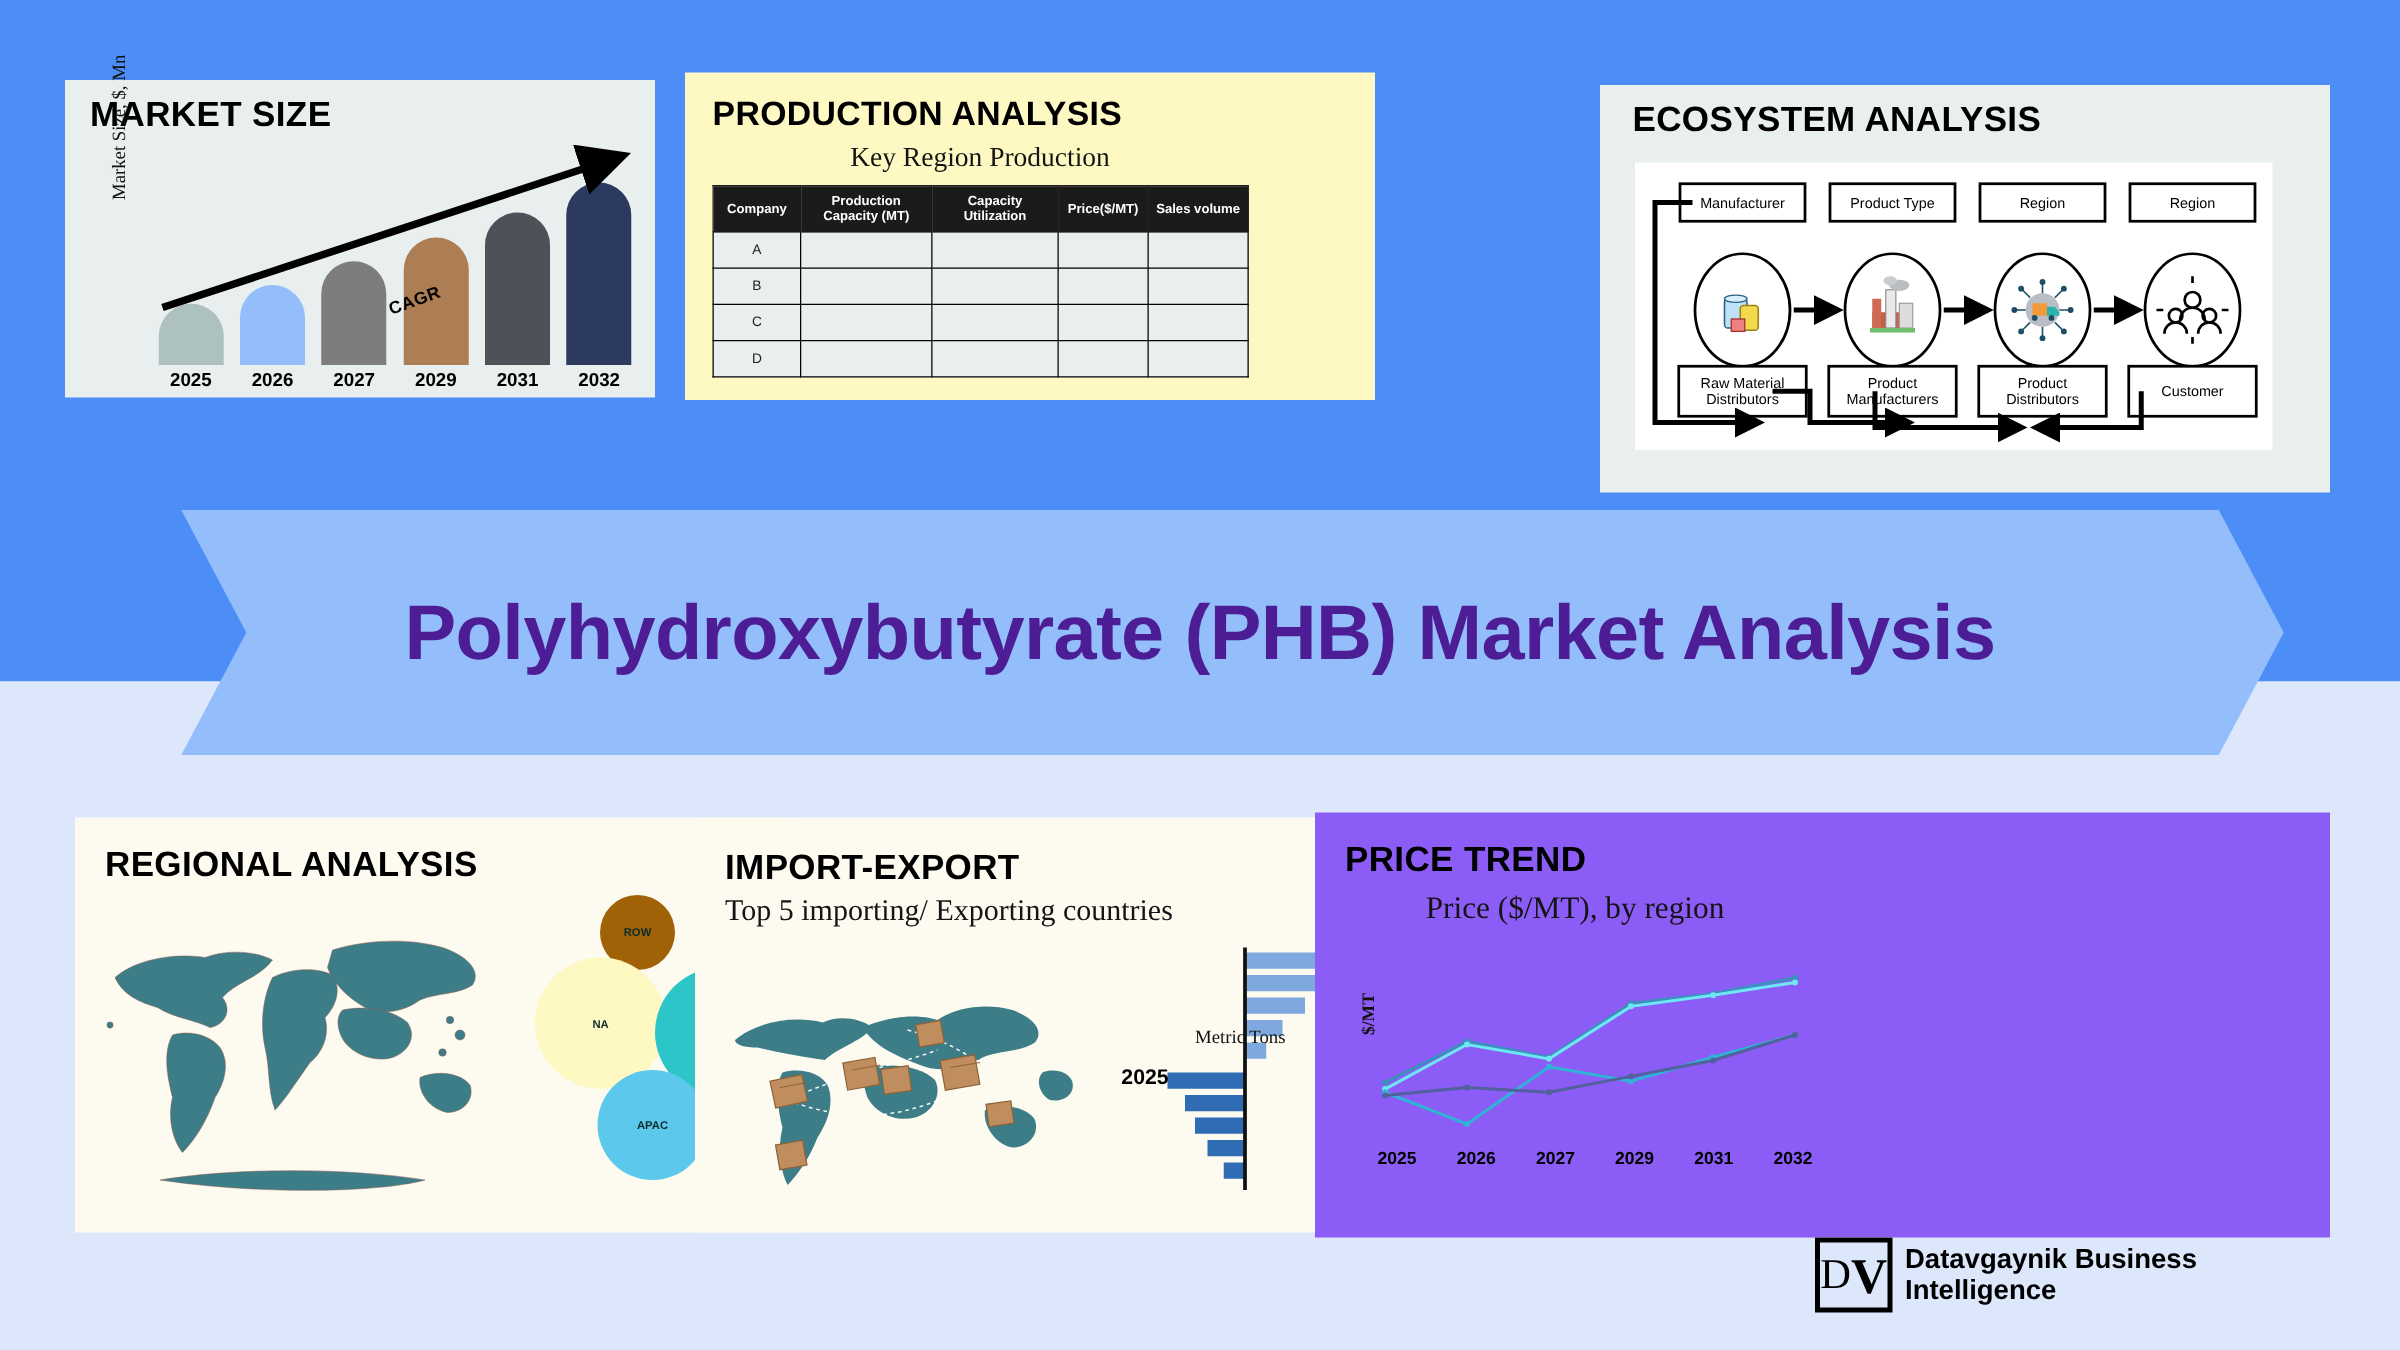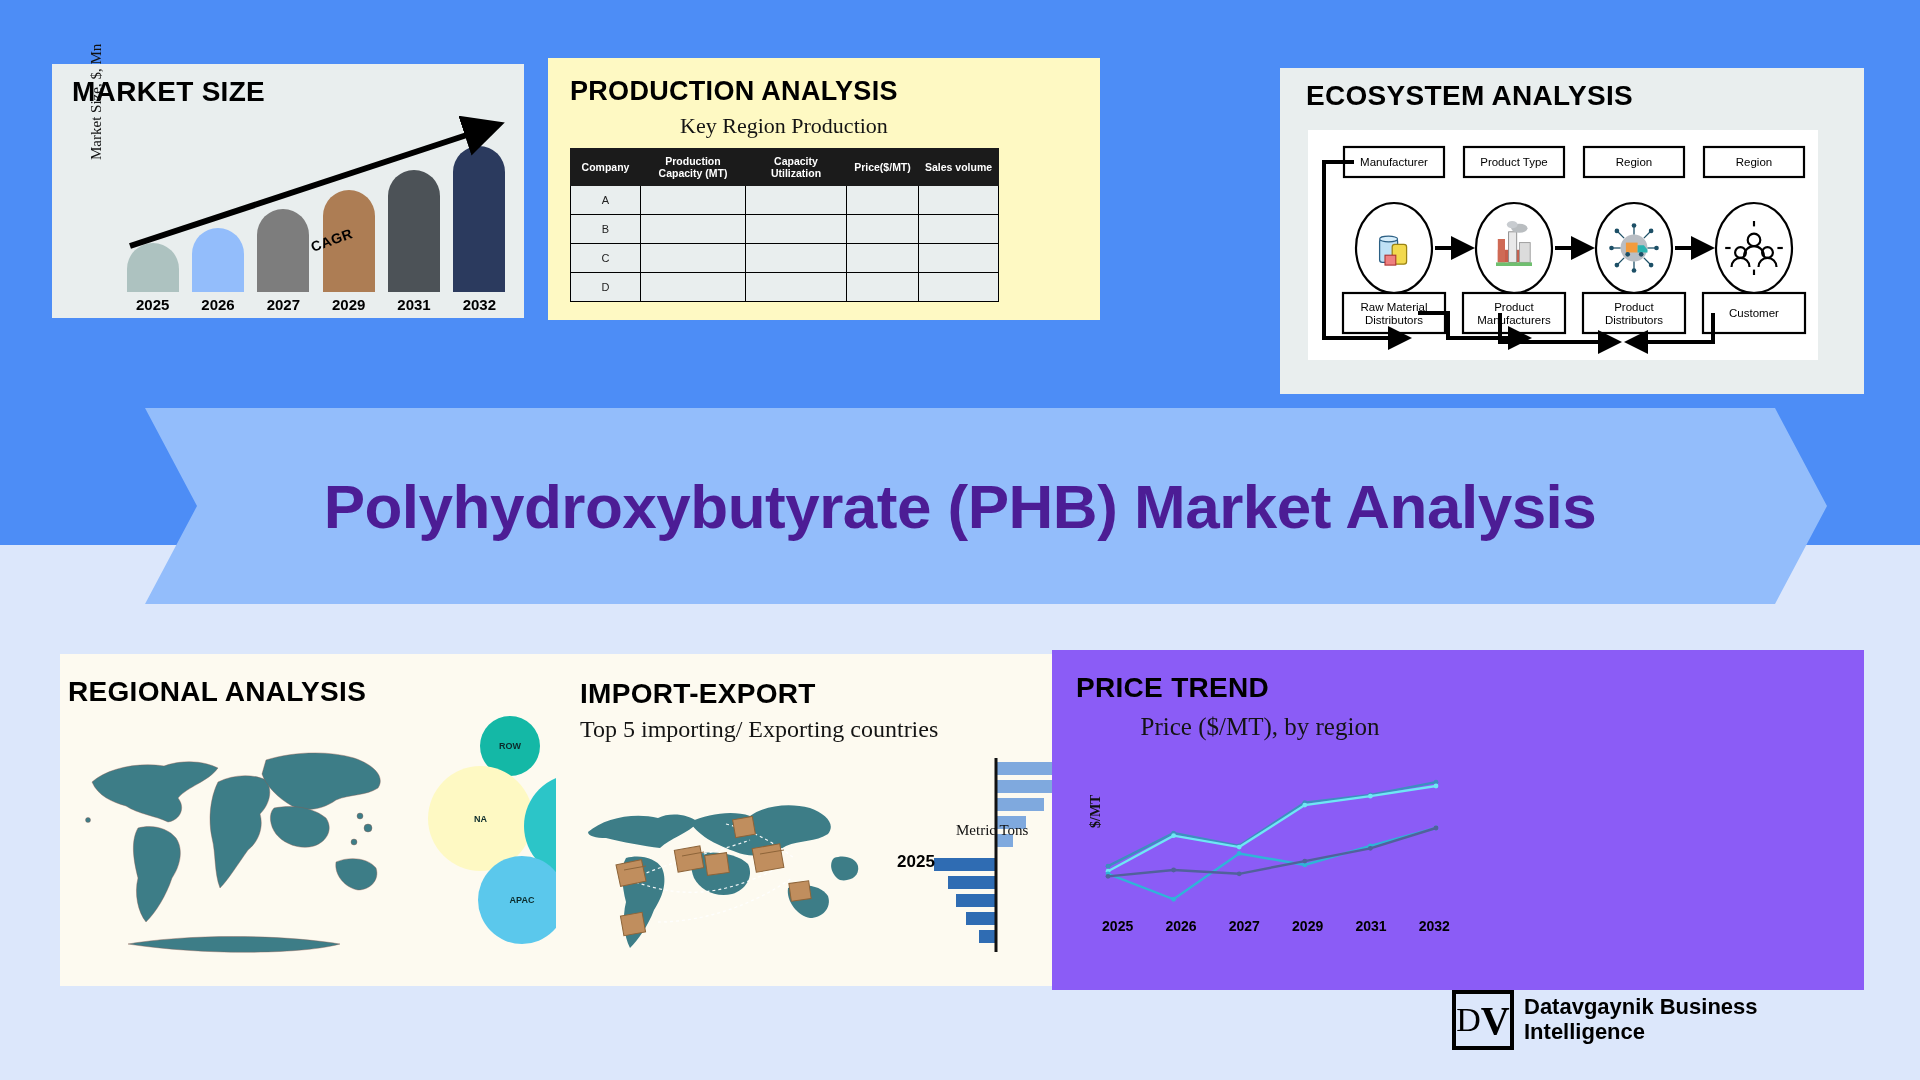--- a/index.html
+++ b/index.html
@@ -75,21 +75,21 @@
   #prod-table td{
     background:#e9eeee;border:1px solid #000;height:26px;
     font-size:11px;color:#222;text-align:center;
   }
   
   #panel-eco{left:1280px;top:68px;width:584px;height:326px;background:#e9eeee;}
   #panel-eco .panel-title{position:absolute;left:26px;top:12px;font-size:28px;}
   #eco-canvas{position:absolute;left:28px;top:62px;width:510px;height:230px;background:#fff;}
   
   #panel-region{left:60px;top:654px;width:578px;height:332px;background:#fdfaf0;}
-  #panel-region .panel-title{position:absolute;left:8px;top:22px;font-size:28px;}
+  #panel-region .panel-title{position:absolute;left:24px;top:22px;font-size:28px;}
   #region-map{position:absolute;left:8px;top:62px;width:352px;height:256px;}
   #region-bubbles{position:absolute;left:368px;top:62px;width:200px;height:256px;}
   .bubble{position:absolute;border-radius:50%;display:flex;align-items:center;justify-content:center;
           font-size:9px;font-weight:bold;color:#0b2b2b;}
   
   #panel-ie{left:556px;top:654px;width:578px;height:332px;background:#fdfaf0;}
   #panel-ie .panel-title{position:absolute;left:24px;top:24px;font-size:28px;}
   #panel-ie .panel-sub{position:absolute;left:24px;top:62px;font-size:24px;}
   #ie-map{position:absolute;left:22px;top:108px;width:300px;height:200px;}
   #ie-chart{position:absolute;left:318px;top:100px;width:240px;height:220px;}
@@ -351,21 +351,21 @@
       <path d="M206 92 C226 88 246 92 258 102 C266 114 258 126 246 130 C232 134 216 128 208 118 C202 110 200 98 206 92 Z"></path>
       <path d="M268 146 C282 140 300 142 308 152 C312 164 302 174 290 174 C278 172 266 160 268 146 Z"></path>
       <path d="M60 228 C120 218 210 218 272 228 C236 238 140 240 60 228 Z"></path>
       <circle cx="300" cy="112" r="4"></circle>
         <circle cx="286" cy="126" r="3"></circle>
       <circle cx="292" cy="100" r="3"></circle>
         <circle cx="20" cy="104" r="2.5"></circle>
     </g>
   </svg>
   <div id="region-bubbles">
-      <div class="bubble" style="width: 60px; height: 60px; left: 52px; top: 0px; background: #14b8a6;">ROW</div>
+      <div class="bubble" style="width: 60px; height: 60px; left: 52px; top: 0px; background: #a16207;">ROW</div>
       <div class="bubble" style="width: 105px; height: 105px; left: 0px; top: 50px; background: #fef9c3;">NA</div>
       <div class="bubble" style="width: 104px; height: 104px; left: 96px; top: 58px; background: rgb(44, 197, 200);">Europe</div>
       <div class="bubble" style="width: 88px; height: 88px; left: 50px; top: 140px; background: rgb(91, 200, 236);">APAC</div>
     </div>
 </div>
 
 <div class="panel" id="panel-ie">
   <div class="panel-title">IMPORT-EXPORT</div>
   <div class="panel-sub">Top 5 importing/ Exporting countries</div>
 

